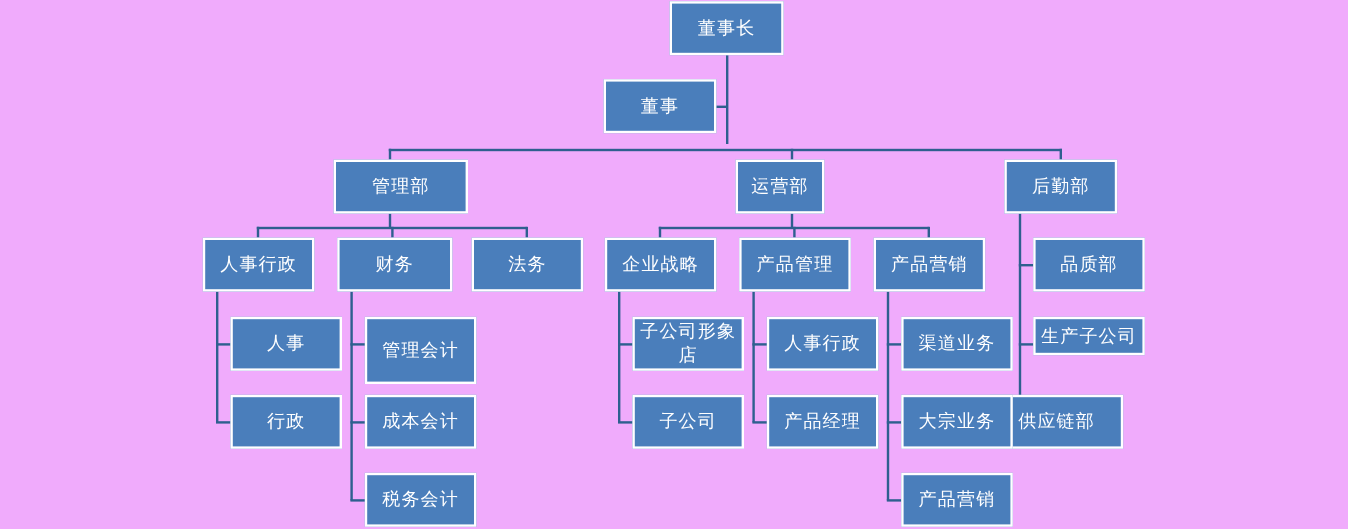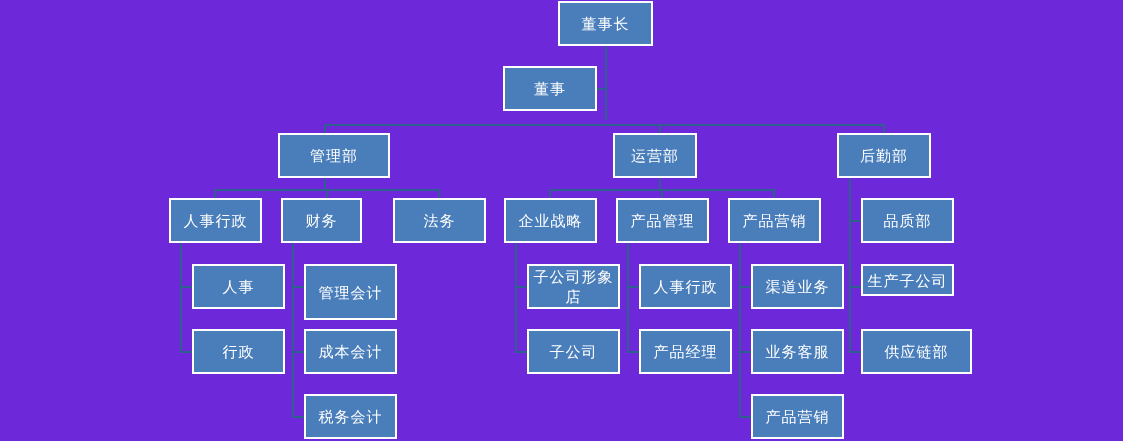--- a/index.html
+++ b/index.html
@@ -5,21 +5,21 @@
 <style>
   html, body {
     margin: 0;
     padding: 0;
     background: #000000;
   }
   #canvas {
     position: relative;
     width: 1123px;
     height: 441px;
-    background: #6d28d9;
+    background: #f0abfc;
     overflow: hidden;
     font-family: "Liberation Sans", "DejaVu Sans", sans-serif;
   }
   .node {
     position: absolute;
     box-sizing: border-box;
     background: #4a7ebb;
     border: 2px solid #ffffff;
     color: #ffffff;
     font-size: 15px;
@@ -94,45 +94,45 @@
   <div class="conn v" style="left:739px; top:243px; height:174px;"></div>
   <div class="conn h" style="left:739px; top:286px; width:14px;"></div>
   <div class="conn h" style="left:739px; top:351px; width:14px;"></div>
   <div class="conn h" style="left:739px; top:416px; width:14px;"></div>
 
   <div class="node" style="left:558px; top:1px; width:95px; height:45px;">董事长</div>
 
   <div class="node" style="left:503px; top:66px; width:94px; height:45px;">董事</div>
 
   <div class="node" style="left:278px; top:133px; width:112px; height:45px;">管理部</div>
-  <div class="node" style="left:613px; top:133px; width:84px; height:45px;">运营部</div>
+  <div class="node" style="left:613px; top:133px; width:74px; height:45px;">运营部</div>
   <div class="node" style="left:837px; top:133px; width:94px; height:45px;">后勤部</div>
 
   <div class="node" style="left:169px; top:198px; width:93px; height:45px;">人事行政</div>
-  <div class="node" style="left:281px; top:198px; width:81px; height:45px;">财务</div>
+  <div class="node" style="left:281px; top:198px; width:96px; height:45px;">财务</div>
   <div class="node" style="left:393px; top:198px; width:93px; height:45px;">法务</div>
 
   <div class="node" style="left:504px; top:198px; width:93px; height:45px;">企业战略</div>
   <div class="node" style="left:616px; top:198px; width:93px; height:45px;">产品管理</div>
   <div class="node" style="left:728px; top:198px; width:93px; height:45px;">产品营销</div>
 
   <div class="node" style="left:861px; top:198px; width:93px; height:45px;">品质部</div>
   <div class="node" style="left:861px; top:264px; width:93px; height:32px;">生产子公司</div>
-  <div class="node" style="left:861px; top:329px; width:111px; height:45px;">供应链部</div>
+  <div class="node" style="left:825px; top:329px; width:111px; height:45px;">供应链部</div>
 
   <div class="node" style="left:192px; top:264px; width:93px; height:45px;">人事</div>
   <div class="node" style="left:192px; top:329px; width:93px; height:45px;">行政</div>
 
   <div class="node" style="left:304px; top:264px; width:93px; height:56px;">管理会计</div>
   <div class="node" style="left:304px; top:329px; width:93px; height:45px;">成本会计</div>
   <div class="node" style="left:304px; top:394px; width:93px; height:45px;text-align:right;">税务会计</div>
 
   <div class="node two-line" style="left:527px; top:264px; width:93px; height:45px;">子公司形象店</div>
   <div class="node" style="left:527px; top:329px; width:93px; height:45px;">子公司</div>
 
   <div class="node" style="left:639px; top:264px; width:93px; height:45px;">人事行政</div>
   <div class="node" style="left:639px; top:329px; width:93px; height:45px;">产品经理</div>
 
   <div class="node" style="left:751px; top:264px; width:93px; height:45px;">渠道业务</div>
-  <div class="node" style="left:751px; top:329px; width:93px; height:45px;">业务客服</div>
+  <div class="node" style="left:751px; top:329px; width:93px; height:45px;">大宗业务</div>
   <div class="node" style="left:751px; top:394px; width:93px; height:45px;">产品营销</div>
 
 </div>
 
 </body></html>

